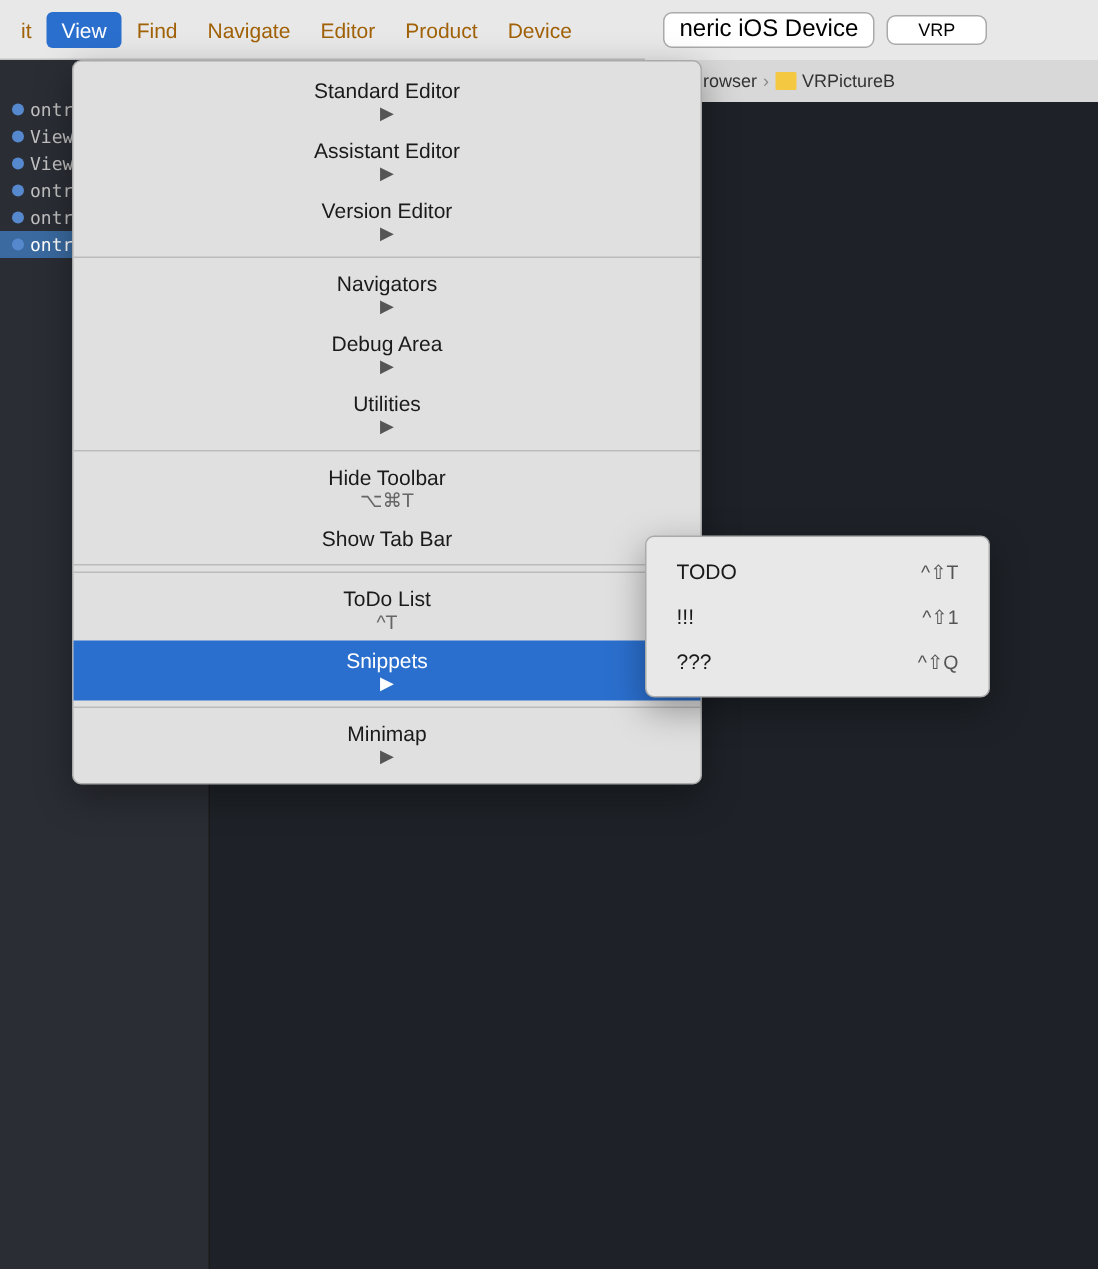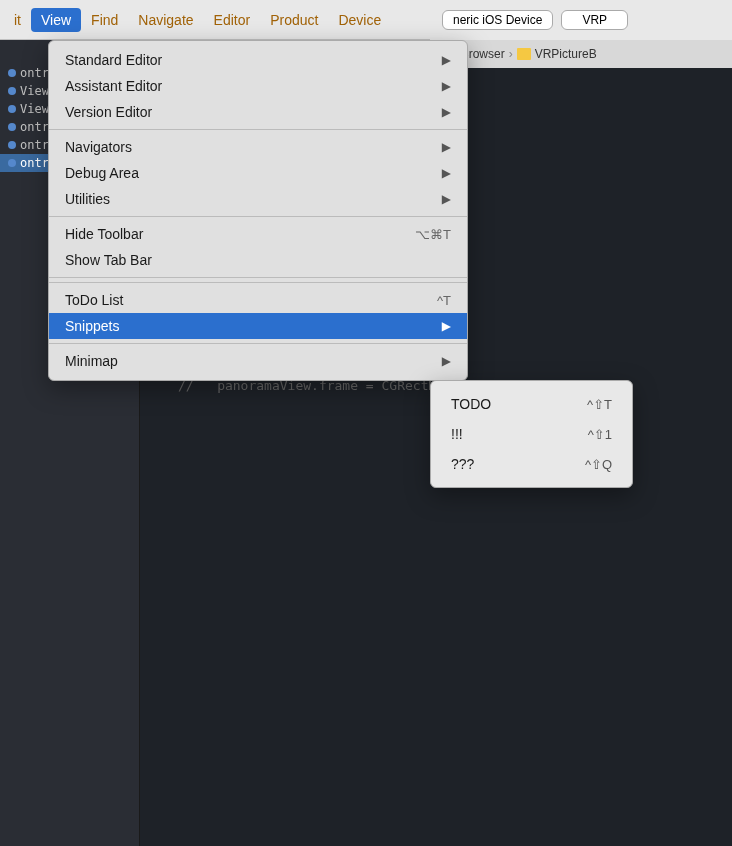--- a/index.html
+++ b/index.html
@@ -33,21 +33,21 @@
     }
     .menu-bar-item.active {
       background: #2b6fce;
       color: #fff;
     }
     .device-pill {
       background: #fff;
       border: 1px solid #aaa;
       border-radius: 6px;
       padding: 2px 10px;
-      font-size: 12px;
+      font-size: 16px;
     }
     .vrp-badge {
       background: #fff;
       border: 1px solid #aaa;
       border-radius: 6px;
       padding: 2px 20px;
       font-size: 12px;
     }
 
     
@@ -161,20 +161,21 @@
     .menu-item {
       display: flex;
       align-items: center;
       justify-content: space-between;
       padding: 5px 16px;
       font-size: 14px;
       color: #1a1a1a;
       cursor: default;
       user-select: none;
       border-radius: 0;
+      flex-direction: column;
     }
     .menu-item:hover, .menu-item.highlighted {
       background: #2b6fce;
       color: #fff;
       justify-content: space-between;
     }
     .menu-item .shortcut {
       color: #666;
       font-size: 13px;
       display: flex;
@@ -190,23 +191,23 @@
     }
     .menu-separator {
       height: 1px;
       background: #bbb;
       margin: 4px 0;
     }
 
     
     .snippets-submenu {
       position: absolute;
-      top: 380px;
+      top: 357px;
       left: 430px;
-      width: 203px;
+      width: 230px;
       background: #e8e8e8;
       border: 1px solid #aaa;
       border-radius: 6px;
       box-shadow: 0 8px 24px rgba(0,0,0,0.35);
       padding: 8px 0;
       z-index: 310;
     }
     .sub-item {
       display: flex;
       align-items: center;

